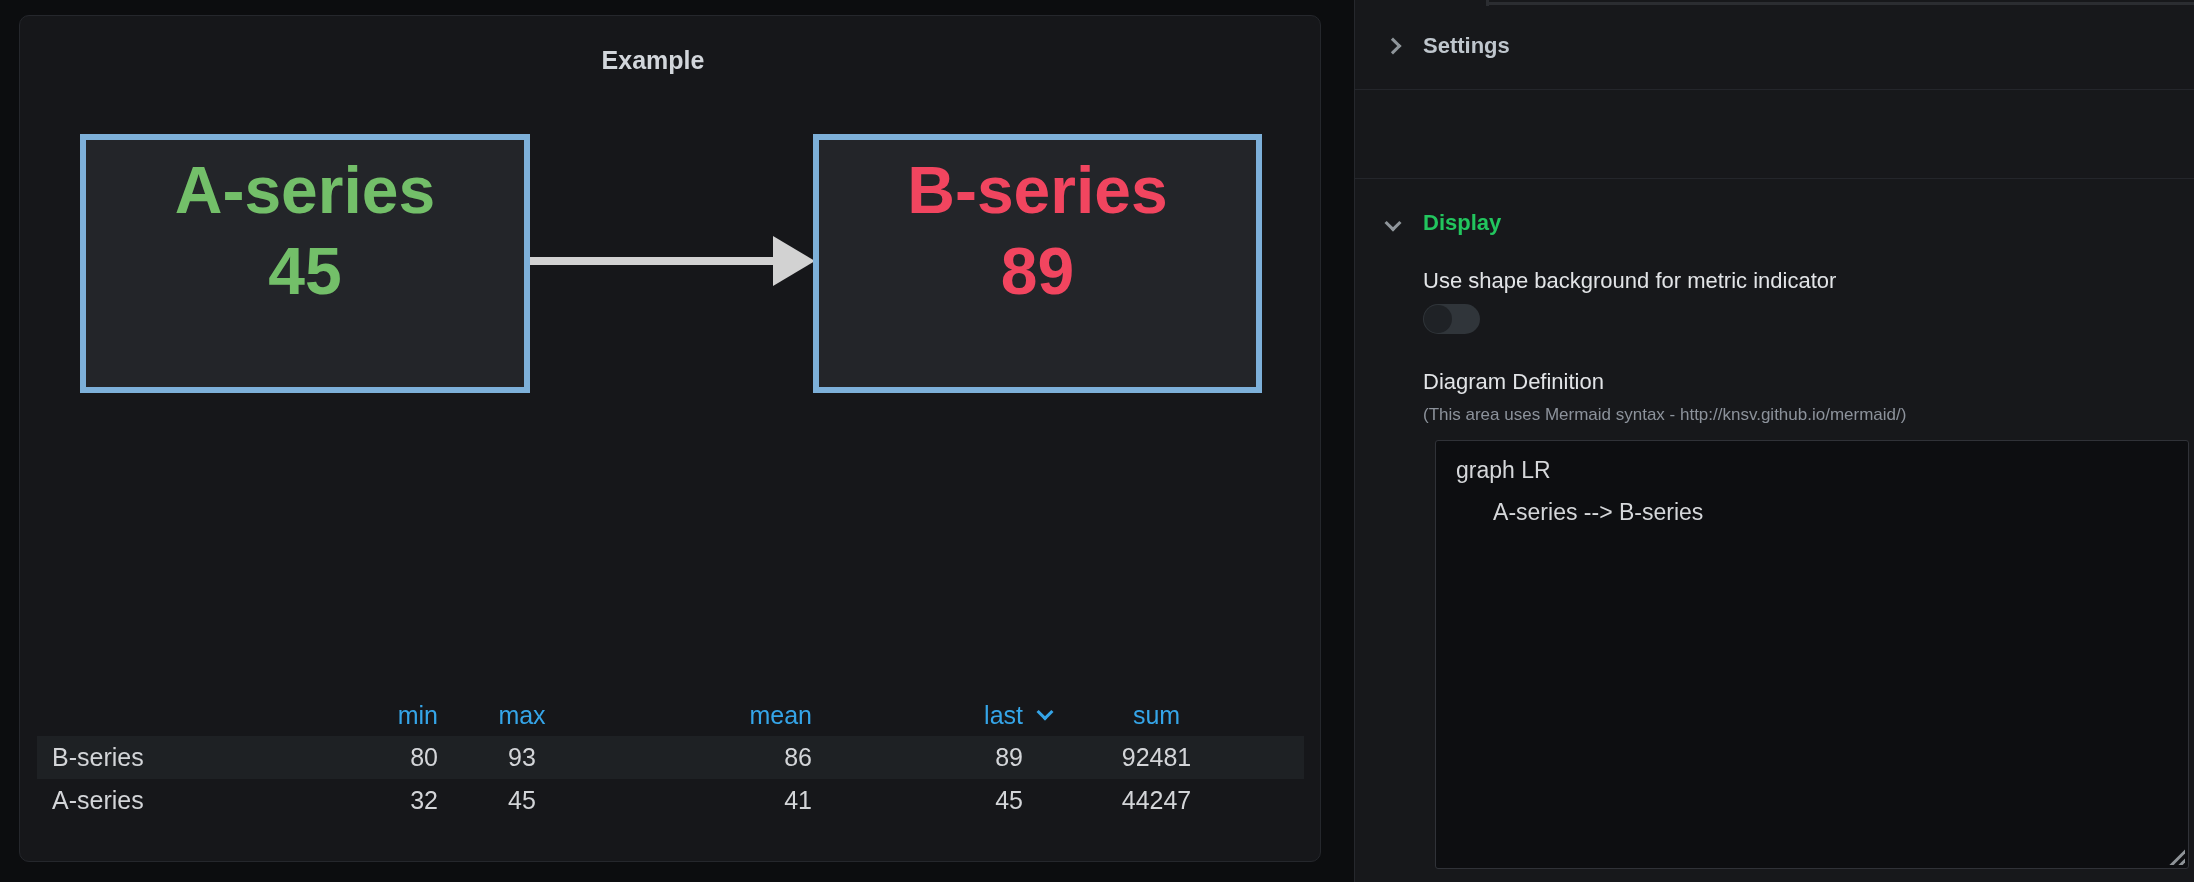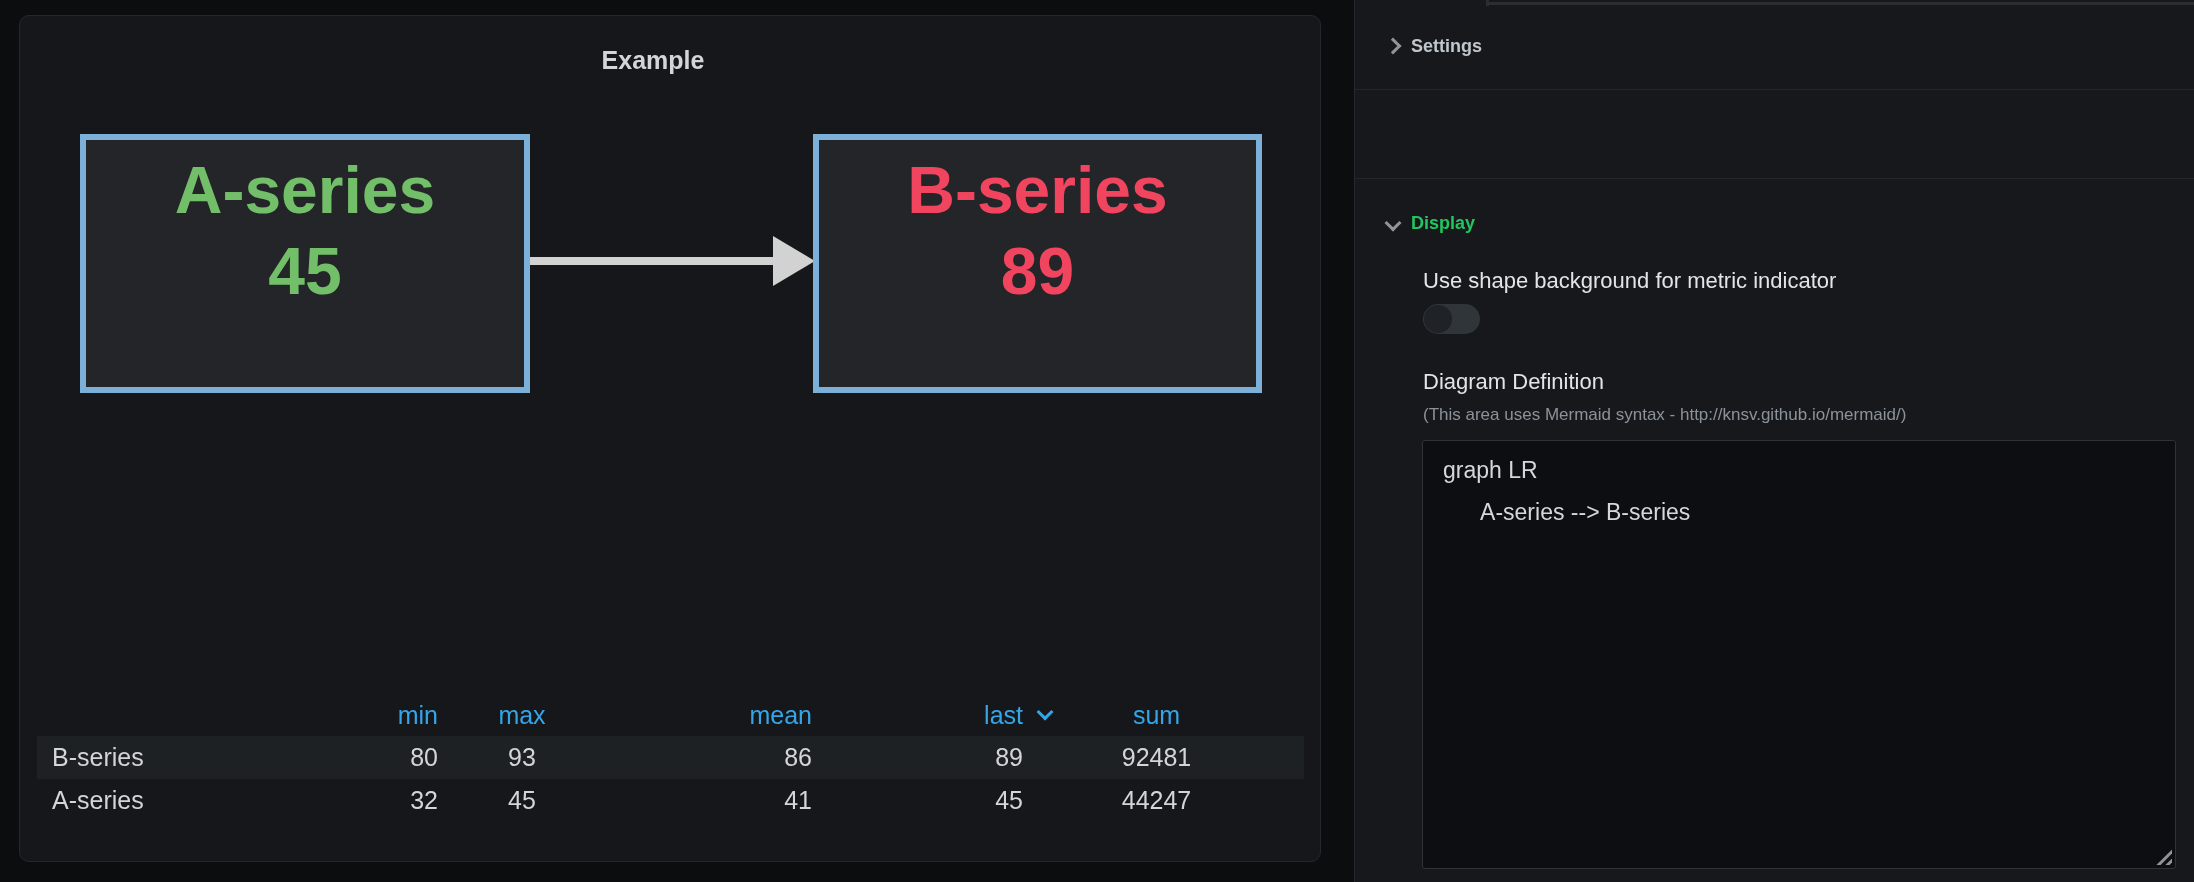--- a/index.html
+++ b/index.html
@@ -45,39 +45,39 @@
                border-width:3px; color:#35a5e8; }
 
   
   .options { position:absolute; left:1354px; top:0; width:840px; height:882px;
              background:#17181b; border-left:1px solid #26282d; }
   .tabstrip-line { position:absolute; left:133px; right:0; top:2px; height:3px; background:#2b2d31; }
   .tabstrip-tick { position:absolute; left:131px; top:0; width:3px; height:6px; background:#2b2d31; }
 
   .section-head { position:absolute; left:0; right:0; display:flex; align-items:center; cursor:pointer; }
   .section-head .chev { color:#8f959b; margin-left:32px; }
-  .section-head .sec-label { margin-left:12px; font-size:18px; font-weight:600; color:#bfc6cd; }
+  .section-head .sec-label { margin-left:24px; font-size:22px; font-weight:600; color:#bfc6cd; }
   .section-head.expanded .sec-label { color:#22c55e; }
   .sec-settings      { top:3px;   height:86px; }
   .sec-visualization { top:89px;  height:89px; }
   .sec-display       { top:178px; height:90px; }
   .divider { position:absolute; left:0; right:0; height:1px; background:#24262b; }
   .div-1 { top:89px; } .div-2 { top:178px; }
 
   .opt-label { position:absolute; left:68px; color:#e2e4e7; font-size:22px; font-weight:400; white-space:nowrap; }
   .lbl-toggle { top:268px; }
   .lbl-def    { top:369px; }
   .opt-hint { position:absolute; left:68px; top:405px; color:#8c929b; font-size:17px; white-space:nowrap; }
 
   .toggle { position:absolute; left:68px; top:304px; width:57px; height:30px;
             background:#30353a; border-radius:15px; cursor:pointer; }
   .toggle .knob { position:absolute; left:1px; top:1px; width:28px; height:28px;
                   border-radius:50%; background:#1f2226; }
 
-  .textarea-wrap { position:absolute; left:67px; top:440px; width:754px; height:429px; }
+  .textarea-wrap { position:absolute; left:80px; top:440px; width:754px; height:429px; }
   .def-textarea { width:100%; height:100%; background:#0d0e11; color:#d5d7da;
                   border:1px solid #303238; border-radius:3px; resize:none; outline:none;
                   font-family:"Liberation Sans","DejaVu Sans",sans-serif;
                   font-size:23px; line-height:42px; padding:8px 20px; white-space:pre; overflow:hidden; }
   .resize-grip { position:absolute; right:4px; bottom:4px; width:22px; height:22px;
                  overflow:hidden; pointer-events:none; }
   .resize-grip::before { content:""; position:absolute; right:-6px; bottom:3px; width:30px; height:3px;
                          background:#8f9499; transform:rotate(-45deg); }
   .resize-grip::after  { content:""; position:absolute; right:-8px; bottom:-4px; width:30px; height:3px;
                          background:#8f9499; transform:rotate(-45deg); }

